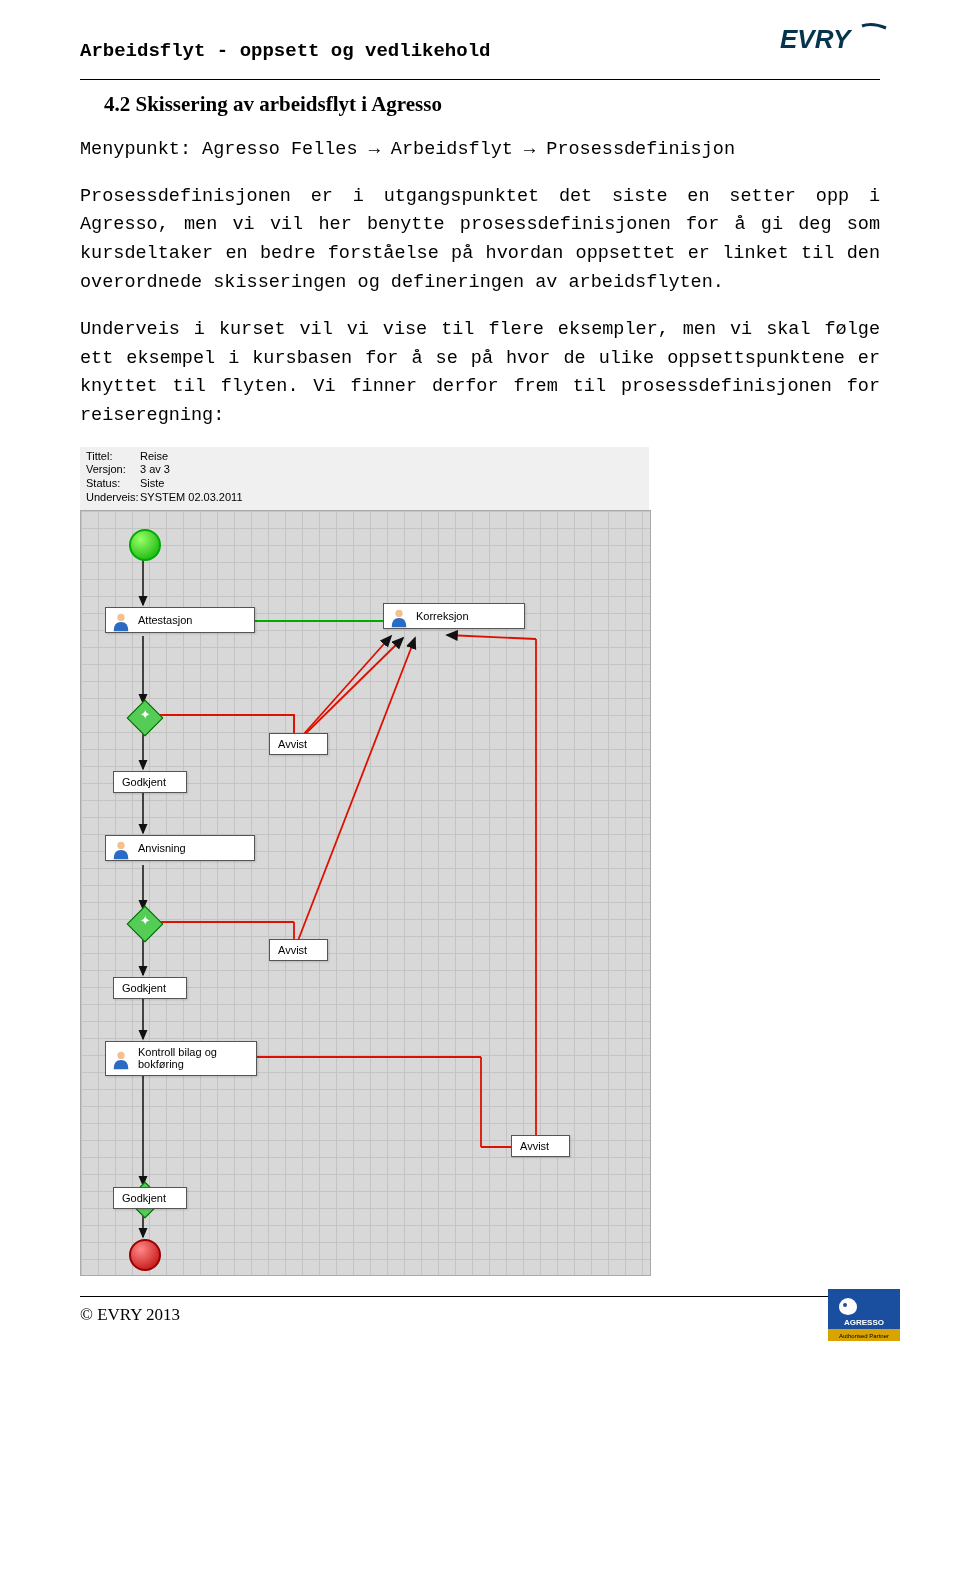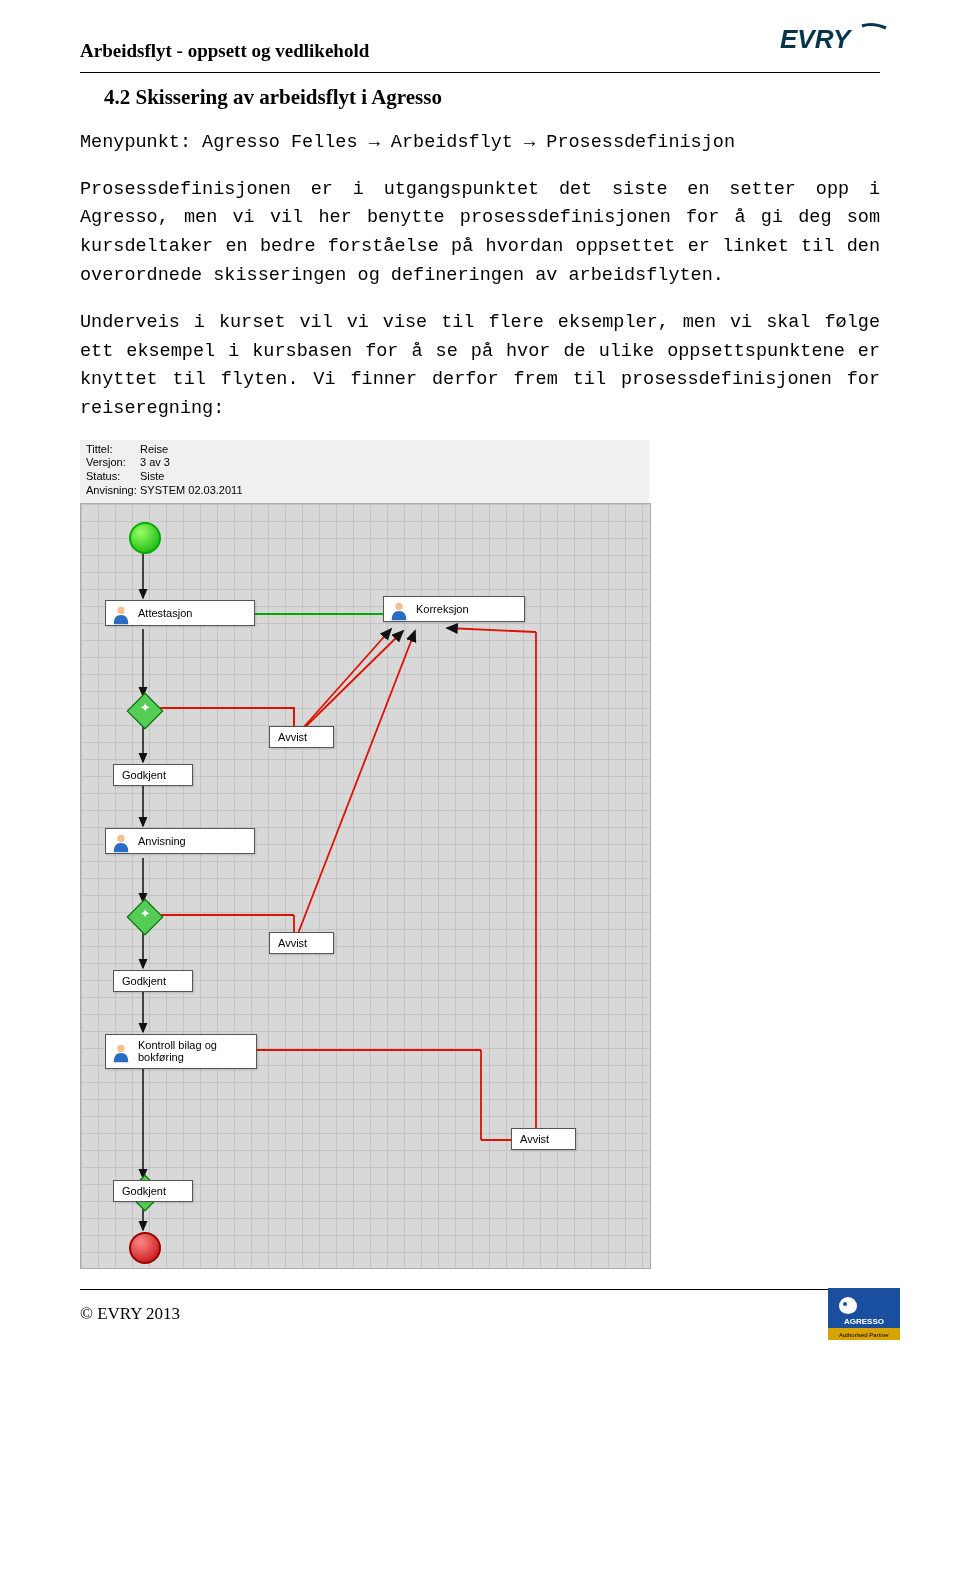--- a/index.html
+++ b/index.html
@@ -13,21 +13,22 @@
     width: 960px;
     padding: 40px 80px 30px 80px;
     box-sizing: border-box;
     position: relative;
   }
   .header {
     display: flex;
     justify-content: space-between;
     align-items: flex-start;
     border-bottom: 1.5px solid #000;
-    padding-bottom: 10px;
+    padding-bottom: 17px;
+    font-family: Liberation Mono, monospace;
   }
   .header-title {
     font-weight: bold;
     font-size: 19px;
   }
   .evry-logo {
     position: absolute;
     right: 60px;
     top: 20px;
   }
@@ -72,21 +73,21 @@
   .node-box {
     position: absolute;
     background: #fff;
     border: 1px solid #555;
     font-family: Arial, sans-serif;
     font-size: 11px;
     padding: 6px 8px 6px 32px;
     box-shadow: 1px 1px 2px rgba(0,0,0,0.15);
     white-space: nowrap;
   }
-  .node-box.small { padding: 4px 26px; font-size: 11px; }
+  .node-box.small { padding: 4px 20px; font-size: 11px; }
   .node-box.nopad { padding-left:8px; }
   .person-icon {
     position: absolute;
     left: 4px;
     top: 3px;
     width: 22px;
     height: 22px;
   }
   .start-circle, .end-circle {
     position: absolute;
@@ -118,21 +119,21 @@
   }
   svg.lines {
     position: absolute;
     left:0; top:0;
     width: 569px; height: 764px;
     pointer-events: none;
   }
   .footer-line {
     border-top: 1.5px solid #000;
     margin-top: 20px;
-    padding-top: 14px;
+    padding-top: 8px;
     display: flex;
     justify-content: space-between;
     font-size: 17px;
   }
   .agresso-logo {
     position: absolute;
     right: 60px;
     bottom: 8px;
     text-align: right;
   }
@@ -156,21 +157,21 @@
 
   <p class="body-text">Menypunkt: Agresso Felles → Arbeidsflyt → Prosessdefinisjon</p>
   <p class="body-text">Prosessdefinisjonen er i utgangspunktet det siste en setter opp i Agresso, men vi vil her benytte prosessdefinisjonen for å gi deg som kursdeltaker en bedre forståelse på hvordan oppsettet er linket til den overordnede skisseringen og defineringen av arbeidsflyten.</p>
   <p class="body-text">Underveis i kurset vil vi vise til flere eksempler, men vi skal følge ett eksempel i kursbasen for å se på hvor de ulike oppsettspunktene er knyttet til flyten. Vi finner derfor frem til prosessdefinisjonen for reiseregning:</p>
 
   <div class="diagram-wrap">
     <div class="diagram-meta">
       <div class="row"><span class="k">Tittel:</span><span>Reise</span></div>
       <div class="row"><span class="k">Versjon:</span><span>3 av 3</span></div>
       <div class="row"><span class="k">Status:</span><span>Siste</span></div>
-      <div class="row"><span class="k">Anvisning:</span><span>SYSTEM 02.03.2011</span></div>
+      <div class="row"><span class="k">Underveis:</span><span>SYSTEM 02.03.2011</span></div>
     </div>
     <div class="diagram-canvas">
 
       <svg class="lines">
         <defs>
           <marker id="arr" markerWidth="8" markerHeight="8" refX="6" refY="3" orient="auto">
             <path d="M0,0 L7,3 L0,6 Z" fill="#111"></path>
           </marker>
         </defs>
 

